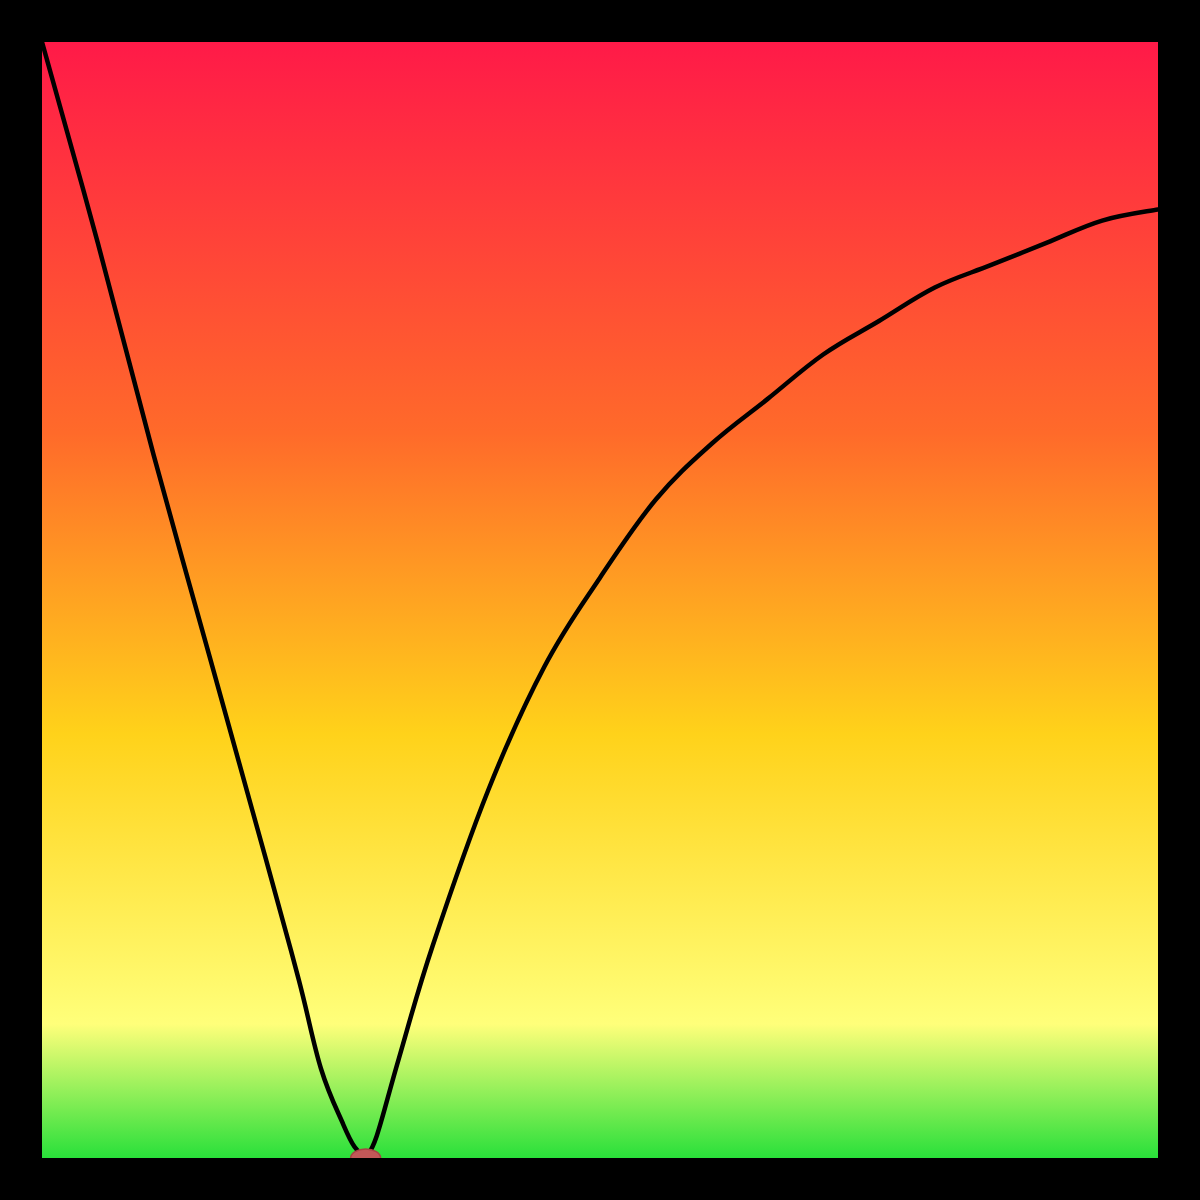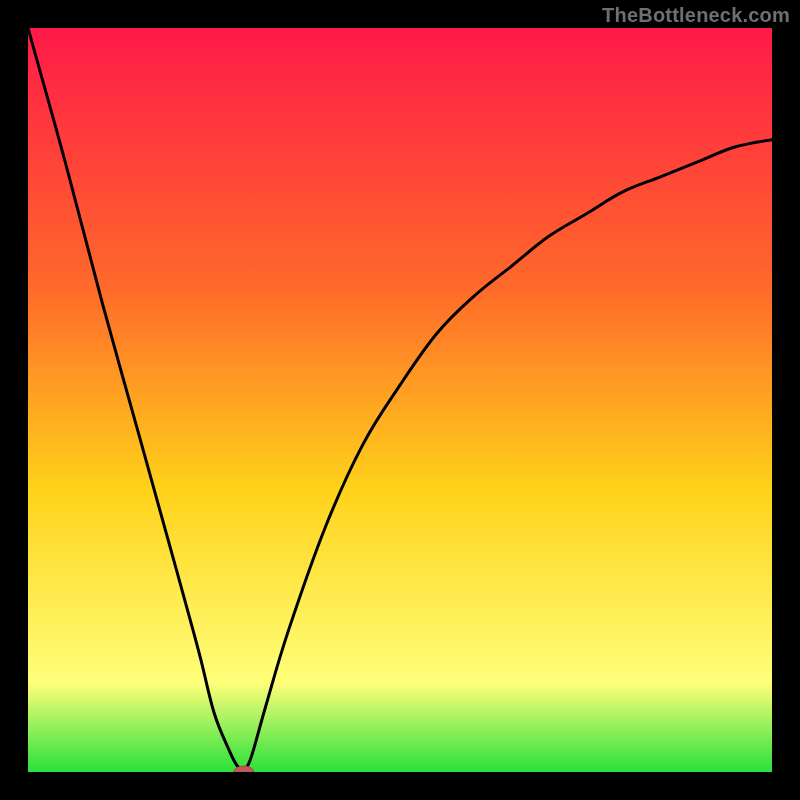--- a/index.html
+++ b/index.html
@@ -32,21 +32,20 @@
     font-weight: 600;
     color: #6f6f6f;
     letter-spacing: 0.2px;
   }
   svg { display: block; }
 </style>
 </head>
 <body>
 
 <div class="frame">
-  <div class="watermark">TheBottleneck.com</div>
 
   <div class="plot">
     <svg id="chart-svg" width="744" height="744" viewBox="0 0 744 744">
       <defs>
         <linearGradient id="bg-grad" x1="0" y1="0" x2="0" y2="1">
           <stop id="g0" offset="0%" stop-color="#ff1a48"></stop>
           <stop id="g1" offset="35%" stop-color="#ff6a2a"></stop>
           <stop id="g2" offset="62%" stop-color="#ffd21a"></stop>
           <stop id="g3" offset="88%" stop-color="#ffff7a"></stop>
           <stop id="g4" offset="100%" stop-color="#29e03a"></stop>

